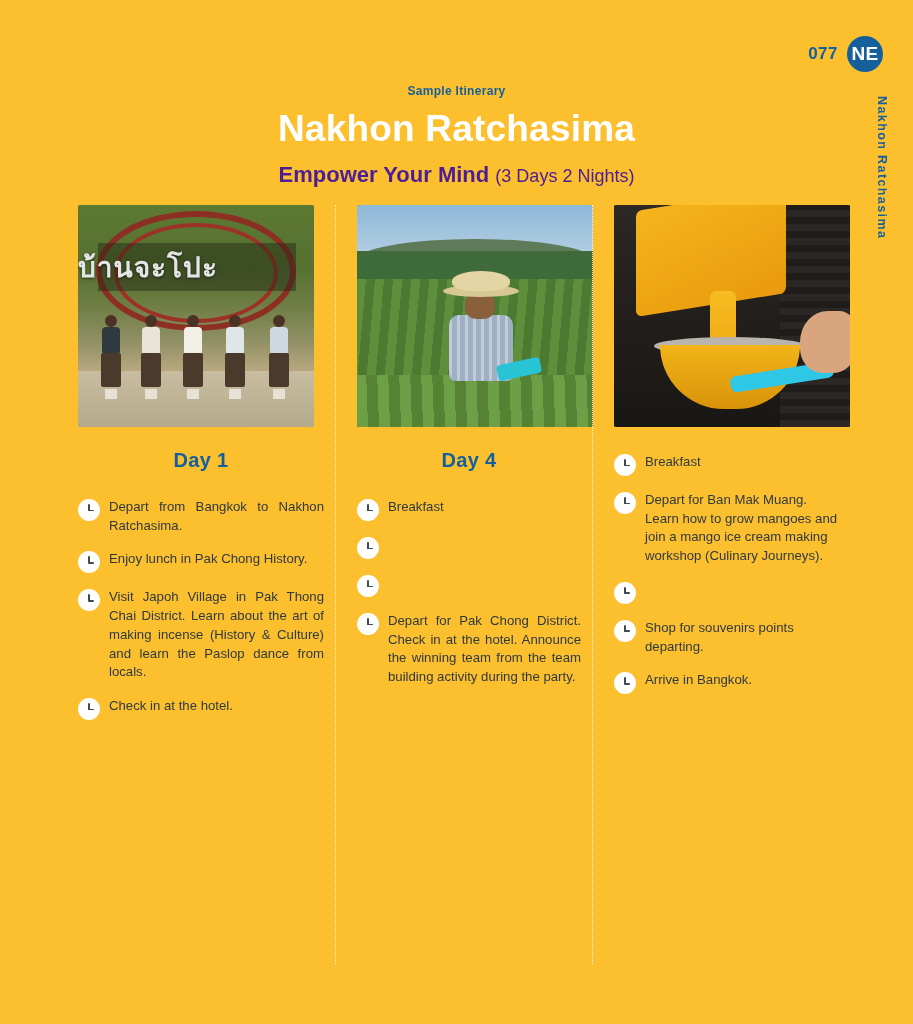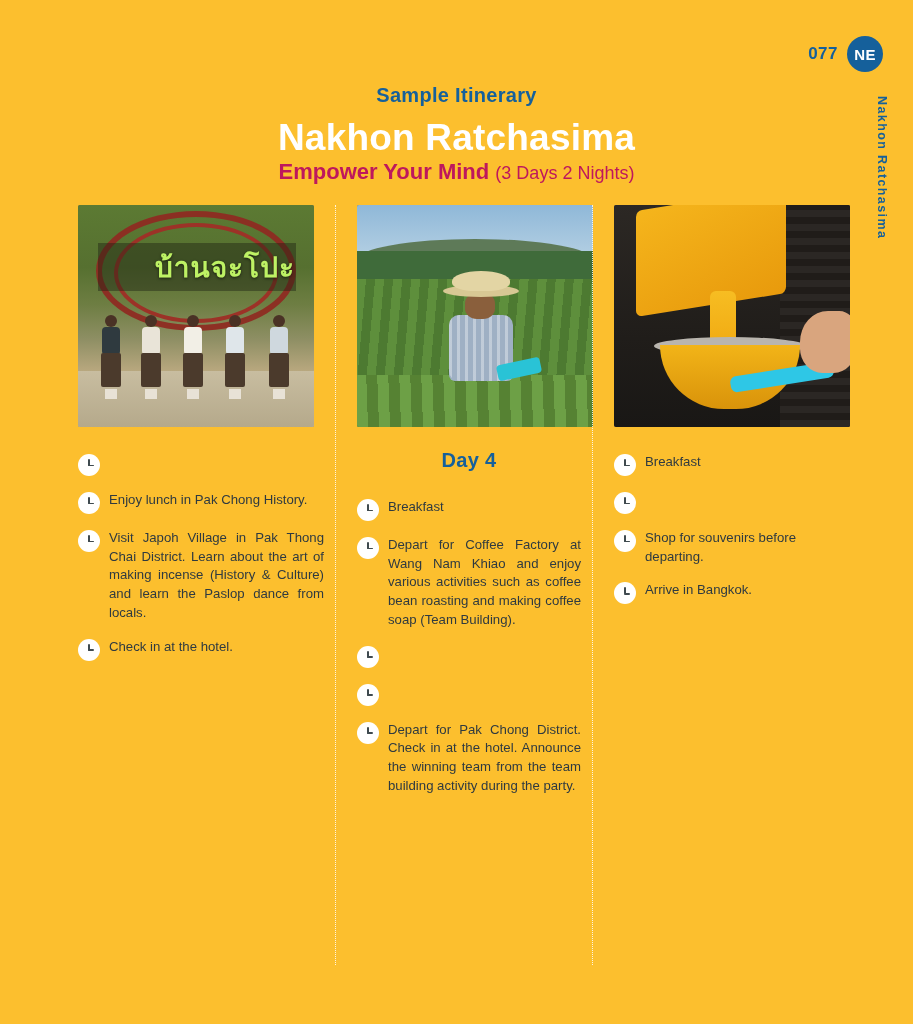--- a/index.html
+++ b/index.html
@@ -31,21 +31,21 @@
     font-weight: bold;
     color: #15609B;
     letter-spacing: 0.5px;
   }
   .region-badge {
     width: 36px;
     height: 36px;
     border-radius: 50%;
     background: #15609B;
     color: #ffffff;
-    font-size: 15px;
+    font-size: 19px;
     font-weight: bold;
     display: flex;
     align-items: center;
     justify-content: center;
     letter-spacing: 0.3px;
   }
   .side-label {
     position: absolute;
     top: 96px;
     right: 24px;
@@ -60,34 +60,34 @@
   
   .header {
     position: absolute;
     top: 84px;
     left: 0;
     width: 913px;
     text-align: center;
   }
   .kicker {
     color: #15609B;
-    font-size: 20px;
+    font-size: 12px;
     font-weight: bold;
     letter-spacing: 0.3px;
   }
   .title {
     color: #ffffff;
     font-size: 37px;
     font-weight: bold;
     margin-top: 10px;
     letter-spacing: 0.2px;
   }
   .subtitle-line {
-    margin-top: 0;
-    color: #be185d;
+    margin-top: 12px;
+    color: #4c1d95;
     font-size: 22px;
     font-weight: bold;
   }
   .subtitle-line .nights {
     font-size: 18px;
     font-weight: normal;
   }
 
   
   .columns {
@@ -120,21 +120,21 @@
     overflow: hidden;
     position: relative;
     background: #7a6a52;
   }
 
   
   .p1-sky { position:absolute; inset:0; background:linear-gradient(180deg,#5c7a33 0%,#567030 28%,#6e7e43 45%,#8d8e63 60%,#b9a87f 75%,#cfc0a0 100%); }
   .p1-wheel { position:absolute; top:6px; left:18px; width:200px; height:120px; border:6px solid #8e2b22; border-radius:50%; opacity:0.95; }
   .p1-wheel2 { position:absolute; top:18px; left:36px; width:164px; height:100px; border:4px solid #9c3227; border-radius:50%; }
   .p1-sign { position:absolute; top:38px; left:20px; width:198px; height:48px; background:rgba(30,35,20,0.45); }
-  .p1-signtxt { position:absolute; top:40px; left:0; width:236px; text-align:center; color:#bef264; font-size:28px; font-weight:bold; letter-spacing:1px; text-shadow:0 1px 3px rgba(0,0,0,.6); font-family:"DejaVu Sans", sans-serif;margin-left:29px; }
+  .p1-signtxt { position:absolute; top:40px; left:0; width:236px; text-align:left; color:#e5e5e5; font-size:28px; font-weight:bold; letter-spacing:1px; text-shadow:0 1px 3px rgba(0,0,0,.6); font-family:"DejaVu Sans", sans-serif; }
   .p1-ground { position:absolute; bottom:0; left:0; width:236px; height:56px; background:linear-gradient(180deg,#c8bda0,#b5a98b); }
   .p1-fig { position:absolute; bottom:34px; width:22px; height:78px; }
   .p1-fig .head { position:absolute; top:0; left:5px; width:12px; height:12px; border-radius:50%; background:#4a3225; }
   .p1-fig .top { position:absolute; top:12px; left:2px; width:18px; height:28px; border-radius:4px; }
   .p1-fig .skirt { position:absolute; top:38px; left:1px; width:20px; height:34px; background:#4b3a2c; border-radius:2px; }
   .p1-fig .legs { position:absolute; bottom:-6px; left:5px; width:12px; height:10px; background:#e8e2d6; }
 
   
   .p2-sky { position:absolute; top:0; left:0; width:236px; height:58px; background:linear-gradient(180deg,#8fb8d8,#b8d2e4); }
   .p2-hills { position:absolute; top:34px; left:0; width:236px; height:30px; background:#5e7a58; border-radius:50% 50% 0 0 / 70% 70% 0 0; }
@@ -254,23 +254,25 @@
             <div class="skirt"></div>
             <div class="legs"></div>
           </div>
         <div class="p1-fig" style="left:190px;">
             <div class="head"></div>
             <div class="top" style="background:#cfd8de;"></div>
             <div class="skirt"></div>
             <div class="legs"></div>
           </div>
       </div>
+      <div class="day-label">Day 1</div>
       <div class="items">
         <div class="item">
           <span class="clock"></span>
+          <span class="item-text">Depart from Bangkok to Nakhon Ratchasima.</span>
         </div>
         <div class="item">
           <span class="clock"></span>
           <span class="item-text">Enjoy lunch in Pak Chong History.</span>
         </div>
         <div class="item">
           <span class="clock"></span>
           <span class="item-text">Visit Japoh Village in Pak Thong Chai District. Learn about the art of making incense (History &amp; Culture) and learn the Paslop dance from locals.</span>
         </div>
         <div class="item">
@@ -296,24 +298,20 @@
         <div class="p2-blue"></div>
       </div>
       <div class="day-label">Day 4</div>
       <div class="items">
         <div class="item">
           <span class="clock"></span>
           <span class="item-text">Breakfast</span>
         </div>
         <div class="item">
           <span class="clock"></span>
-          <span class="item-text">Depart for Coffee Factory at Wang Nam Khiao and enjoy various activities such as coffee bean roasting and making coffee soap (Team Building).</span>
-        </div>
-        <div class="item">
-          <span class="clock"></span>
         </div>
         <div class="item">
           <span class="clock"></span>
         </div>
         <div class="item">
           <span class="clock"></span>
           <span class="item-text">Depart for Pak Chong District. Check in at the hotel. Announce the winning team from the team building activity during the party.</span>
         </div>
       </div>
     </div>
@@ -330,24 +328,28 @@
         <div class="p3-spat"></div>
         <div class="p3-hand"></div>
       </div>
       <div class="items">
         <div class="item">
           <span class="clock"></span>
           <span class="item-text">Breakfast</span>
         </div>
         <div class="item">
           <span class="clock"></span>
-        </div>
-        <div class="item">
-          <span class="clock"></span>
-          <span class="item-text">Shop for souvenirs before departing.</span>
+          <span class="item-text">Depart for Ban Mak Muang. Learn how to grow mangoes and join a mango ice cream making workshop (Culinary Journeys).</span>
+        </div>
+        <div class="item">
+          <span class="clock"></span>
+        </div>
+        <div class="item">
+          <span class="clock"></span>
+          <span class="item-text">Shop for souvenirs points departing.</span>
         </div>
         <div class="item">
           <span class="clock"></span>
           <span class="item-text">Arrive in Bangkok.</span>
         </div>
       </div>
     </div>
 
   </div>
 </div>

